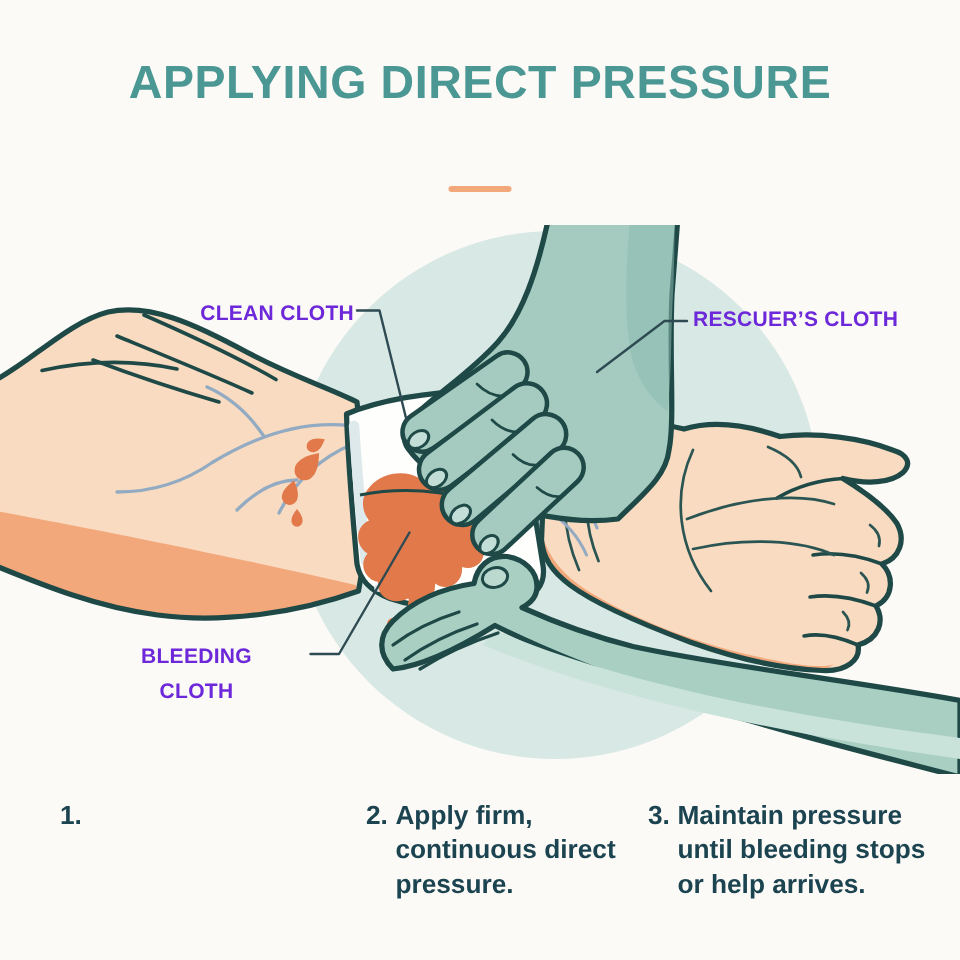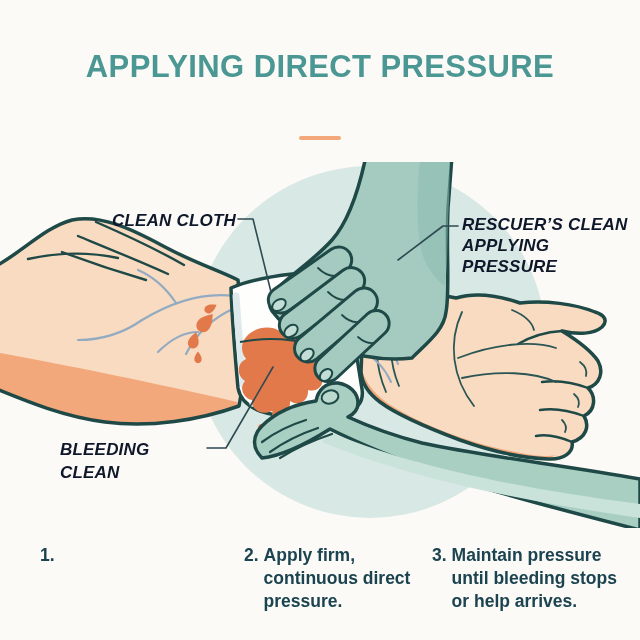--- a/index.html
+++ b/index.html
@@ -1,28 +1,28 @@
 <!DOCTYPE html>
 <html><head>
 <meta charset="utf-8">
 <style>
   html,body{margin:0;padding:0;}
   body{width:640px;height:640px;overflow:hidden;background:#fbfaf6;font-family:"Liberation Sans",sans-serif;}
-  .canvas{position:relative;width:640px;height:470px;background:#fbfaf6;margin-top:12px;}
+  .canvas{position:relative;width:640px;height:470px;background:#fbfaf6;}
 
   .title{position:absolute;top:36px;left:0;width:640px;text-align:center;
          color:#4b9794;font-size:31px;line-height:37px;font-weight:700;letter-spacing:.4px;}
   .divider{position:absolute;top:124px;left:299px;width:42px;height:4px;border-radius:2px;background:#f2a87a;}
 
   .ill{position:absolute;top:0;left:0;}
 
-  .lbl{position:absolute;color:#0f172a;font-size:17px;font-weight:700;letter-spacing:.2px;line-height:21px;font-style:italic;}
+  .lbl{position:absolute;color:#6d28d9;font-size:14px;font-weight:700;letter-spacing:.2px;line-height:21px;}
   .lbl-cloth{top:198px;left:96px;width:140px;text-align:right;}
   .lbl-rescuer{top:202px;left:462px;width:172px;}
-  .lbl-wound{top:426px;left:60px;width:142px;text-align:left;line-height:23px;}
+  .lbl-wound{top:426px;left:60px;width:142px;text-align:center;line-height:23px;}
 
   .steps{position:absolute;top:532px;left:0;width:640px;display:flex;justify-content:flex-start;
          color:#1b4350;font-size:17.5px;line-height:23px;font-weight:700;}
   .step{display:flex;gap:5px;}
   .step .num{flex:0 0 auto;}
   .step1{margin-left:40px;width:182px;}
   .step2{margin-left:22px;width:172px;}
   .step3{margin-left:16px;width:200px;}
 </style>
 </head>
@@ -182,26 +182,25 @@
         <path d="M 458,214 L 443,214 L 398,248"></path>
         <path d="M 207,436 L 226,436 L 273,355"></path>
       </g>
     </g>
   </svg>
 
   <div class="lbl lbl-cloth">
     <span>CLEAN CLOTH</span>
   </div>
   <div class="lbl lbl-rescuer">
-    <div>RESCUER’S CLEAN</div>
-    <div>APPLYING PRESSURE</div>
+    <div>RESCUER’S CLOTH</div>
   </div>
   <div class="lbl lbl-wound">
     <div>BLEEDING</div>
-    <div>CLEAN</div>
+    <div>CLOTH</div>
   </div>
 
   <div class="steps">
     <div class="step step1">
       <span class="num">1.</span>
     </div>
     <div class="step step2">
       <span class="num">2.</span>
       <span class="txt">Apply firm, continuous direct pressure.</span>
     </div>

